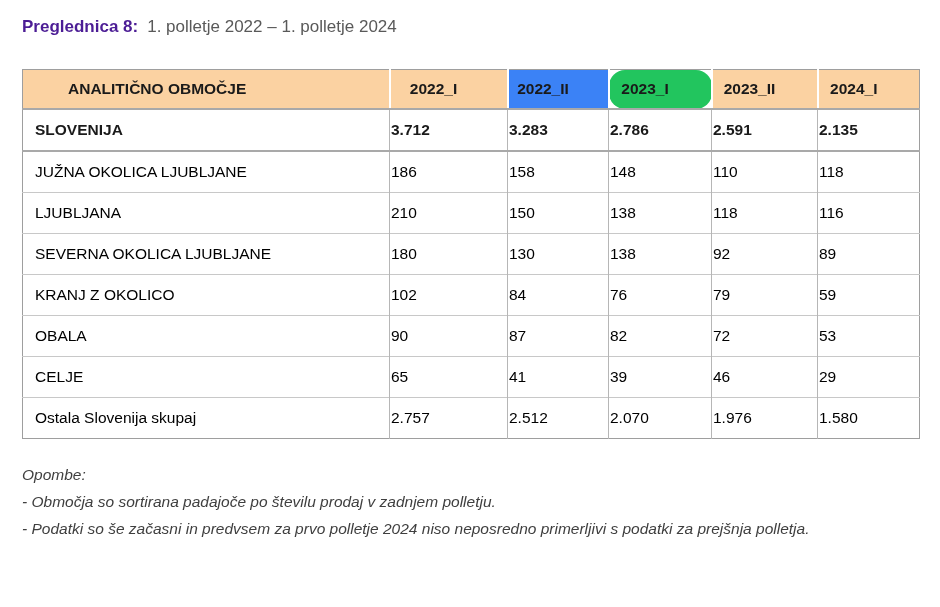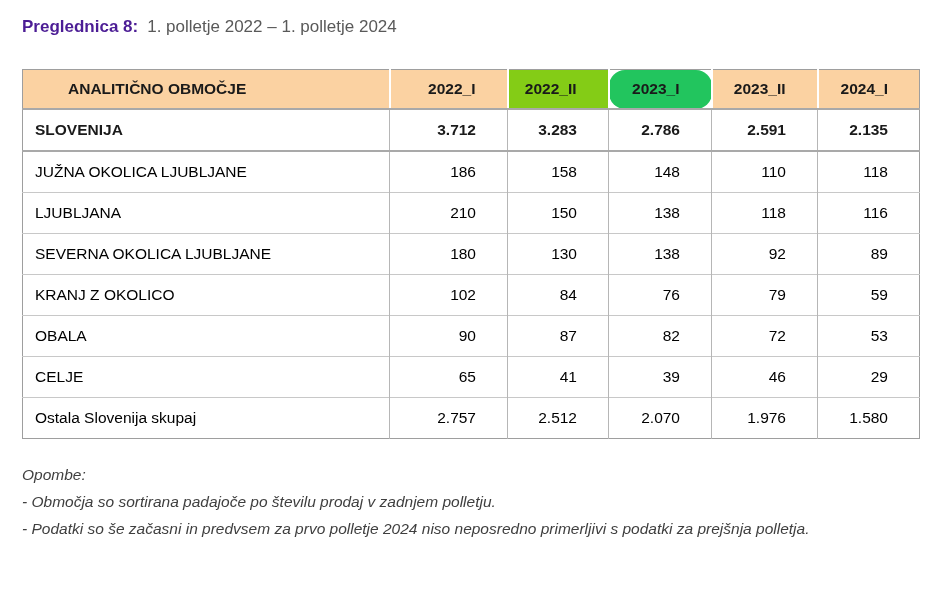--- a/index.html
+++ b/index.html
@@ -55,21 +55,21 @@
     border-top: 1px solid #c8c8c8;
     background: #ffffff;
   }
   table.data-table td + td { border-left: 1px solid #b6b6b6; }
   tr.total-row td {
     font-weight: bold;
     color: #1a1a1a;
     border-bottom: 2px solid #a9a9a9;
   }
   .label-head, .label-cell { text-align: left; padding-left: 12px; }
-  .num-head, .num-cell { text-align: right; padding-right: 31px; }
+  .num-head, .num-cell { padding-right: 31px; }
   
   .notes {
     margin-top: 22px;
     font-style: italic;
     font-size: 15.5px;
     line-height: 27px;
     color: #3f3f3f;
   }
   .note-line { display: block; }
 </style>
@@ -91,21 +91,21 @@
       <col style="width:118px">
       <col style="width:101px">
       <col style="width:103px">
       <col style="width:106px">
       <col style="width:102px">
     </colgroup>
     <thead>
       <tr id="header-row">
           <th class="label-head" style="background: rgb(251, 210, 162); padding-left: 45px;">ANALITIČNO OBMOČJE</th>
           <th class="num-head" style="background: rgb(251, 210, 162);">2022_I</th>
-          <th class="num-head" style="background: #84cc16;">2022_II</th>
+          <th class="num-head" style="background: #3b82f6;">2022_II</th>
           <th class="num-head" style="background: #22c55e; border-radius: 16px;">2023_I</th>
           <th class="num-head" style="background: rgb(251, 210, 162);">2023_II</th>
           <th class="num-head" style="background: rgb(251, 210, 162); margin-left: 32px;">2024_I</th>
         </tr>
     </thead>
     <tbody id="table-body">
         <tr class="total-row">
           <td class="label-cell">SLOVENIJA</td>
           <td class="num-cell">3.712</td>
           <td class="num-cell">3.283</td>

